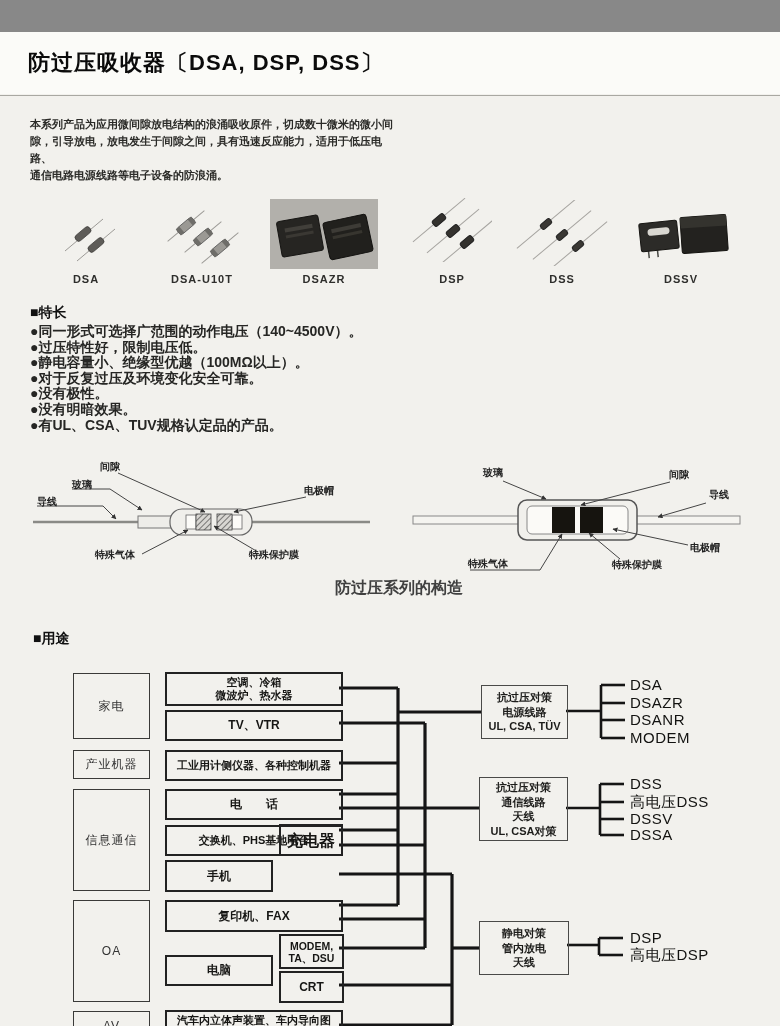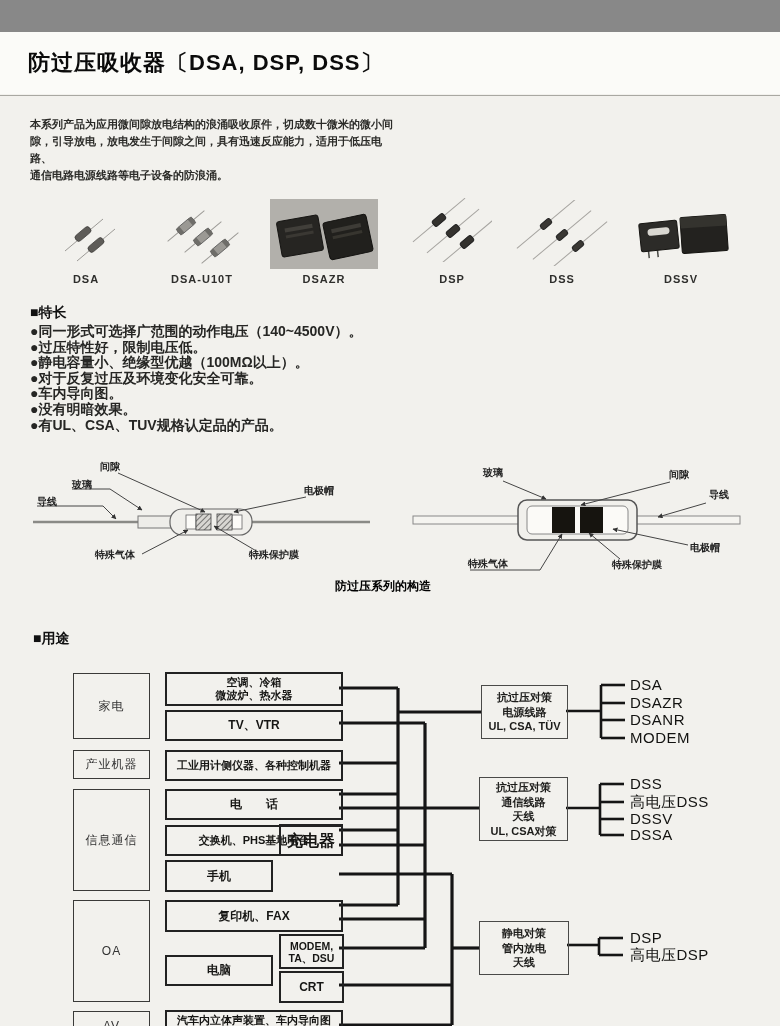--- a/index.html
+++ b/index.html
@@ -9,21 +9,21 @@
   .abs{position:absolute;}
   .title{left:28px;top:16px;font-size:22px;font-weight:bold;letter-spacing:1px;color:#0b0b0b;white-space:nowrap;}
   .rule{left:0;top:63px;width:780px;height:1px;background:#a9a8a2;}
   .intro{left:30px;top:84px;width:370px;font-size:11px;line-height:17px;font-weight:bold;color:#2b2b28;white-space:pre-line;}
   .plabel{position:absolute;font-size:11px;letter-spacing:1px;color:#2e2e2c;font-weight:bold;text-align:center;}
   .photo{position:absolute;}
   .photo-bg{background:#b2b0ab;}
   .sec-head{font-size:14px;font-weight:bold;color:#111;}
   .feat-line{font-size:14px;line-height:15.6px;font-weight:bold;color:#262624;white-space:nowrap;}
   .dlabel{position:absolute;font-size:10px;font-weight:bold;color:#222;white-space:nowrap;}
-  .caption{font-size:12px;font-weight:bold;color:#000000;}
+  .caption{font-size:16px;font-weight:bold;color:#404040;}
   .catbox{position:absolute;border:1.5px solid #3a3a38;display:flex;align-items:center;justify-content:center;
           font-size:12px;color:#333;letter-spacing:1px;text-align:right;}
   .devbox{position:absolute;border:2px solid #222;display:flex;align-items:center;justify-content:center;
           font-size:12px;font-weight:bold;color:#161614;text-align:center;white-space:pre-line;line-height:13px;}
   .mbox{position:absolute;border:1.5px solid #4a4a48;display:flex;align-items:center;justify-content:center;
         font-size:11px;font-weight:bold;color:#1c1c1a;text-align:center;white-space:pre-line;line-height:14.5px;}
   .outlabel{position:absolute;font-size:15px;color:#121210;letter-spacing:0.5px;white-space:nowrap;}
   svg.overlay{position:absolute;left:0;top:0;z-index:0;}
   .z{z-index:1;}
 </style>
@@ -239,21 +239,21 @@
     </div>
     <div class="plabel z" style="left:632px;top:241px;width:98px">DSSV</div>
   </div>
 
   <div class="abs sec-head z" style="left:30px;top:272px">■特长</div>
   <div class="abs z" style="left:30px;top:292px">
     <div class="feat-line">●同一形式可选择广范围的动作电压（140~4500V）。</div>
     <div class="feat-line">●过压特性好，限制电压低。</div>
     <div class="feat-line">●静电容量小、绝缘型优越（100MΩ以上）。</div>
     <div class="feat-line">●对于反复过压及环境变化安全可靠。</div>
-    <div class="feat-line">●车内导向图。</div>
+    <div class="feat-line">●没有极性。</div>
     <div class="feat-line">●没有明暗效果。</div>
     <div class="feat-line">●有UL、CSA、TUV规格认定品的产品。</div>
   </div>
 
   <div class="dlabel z" style="left:100px;top:428px">间隙</div>
   <div class="dlabel z" style="left:72px;top:446px">玻璃</div>
   <div class="dlabel z" style="left:37px;top:463px">导线</div>
   <div class="dlabel z" style="left:304px;top:452px">电极帽</div>
   <div class="dlabel z" style="left:95px;top:516px">特殊气体</div>
   <div class="dlabel z" style="left:249px;top:516px">特殊保护膜</div>

